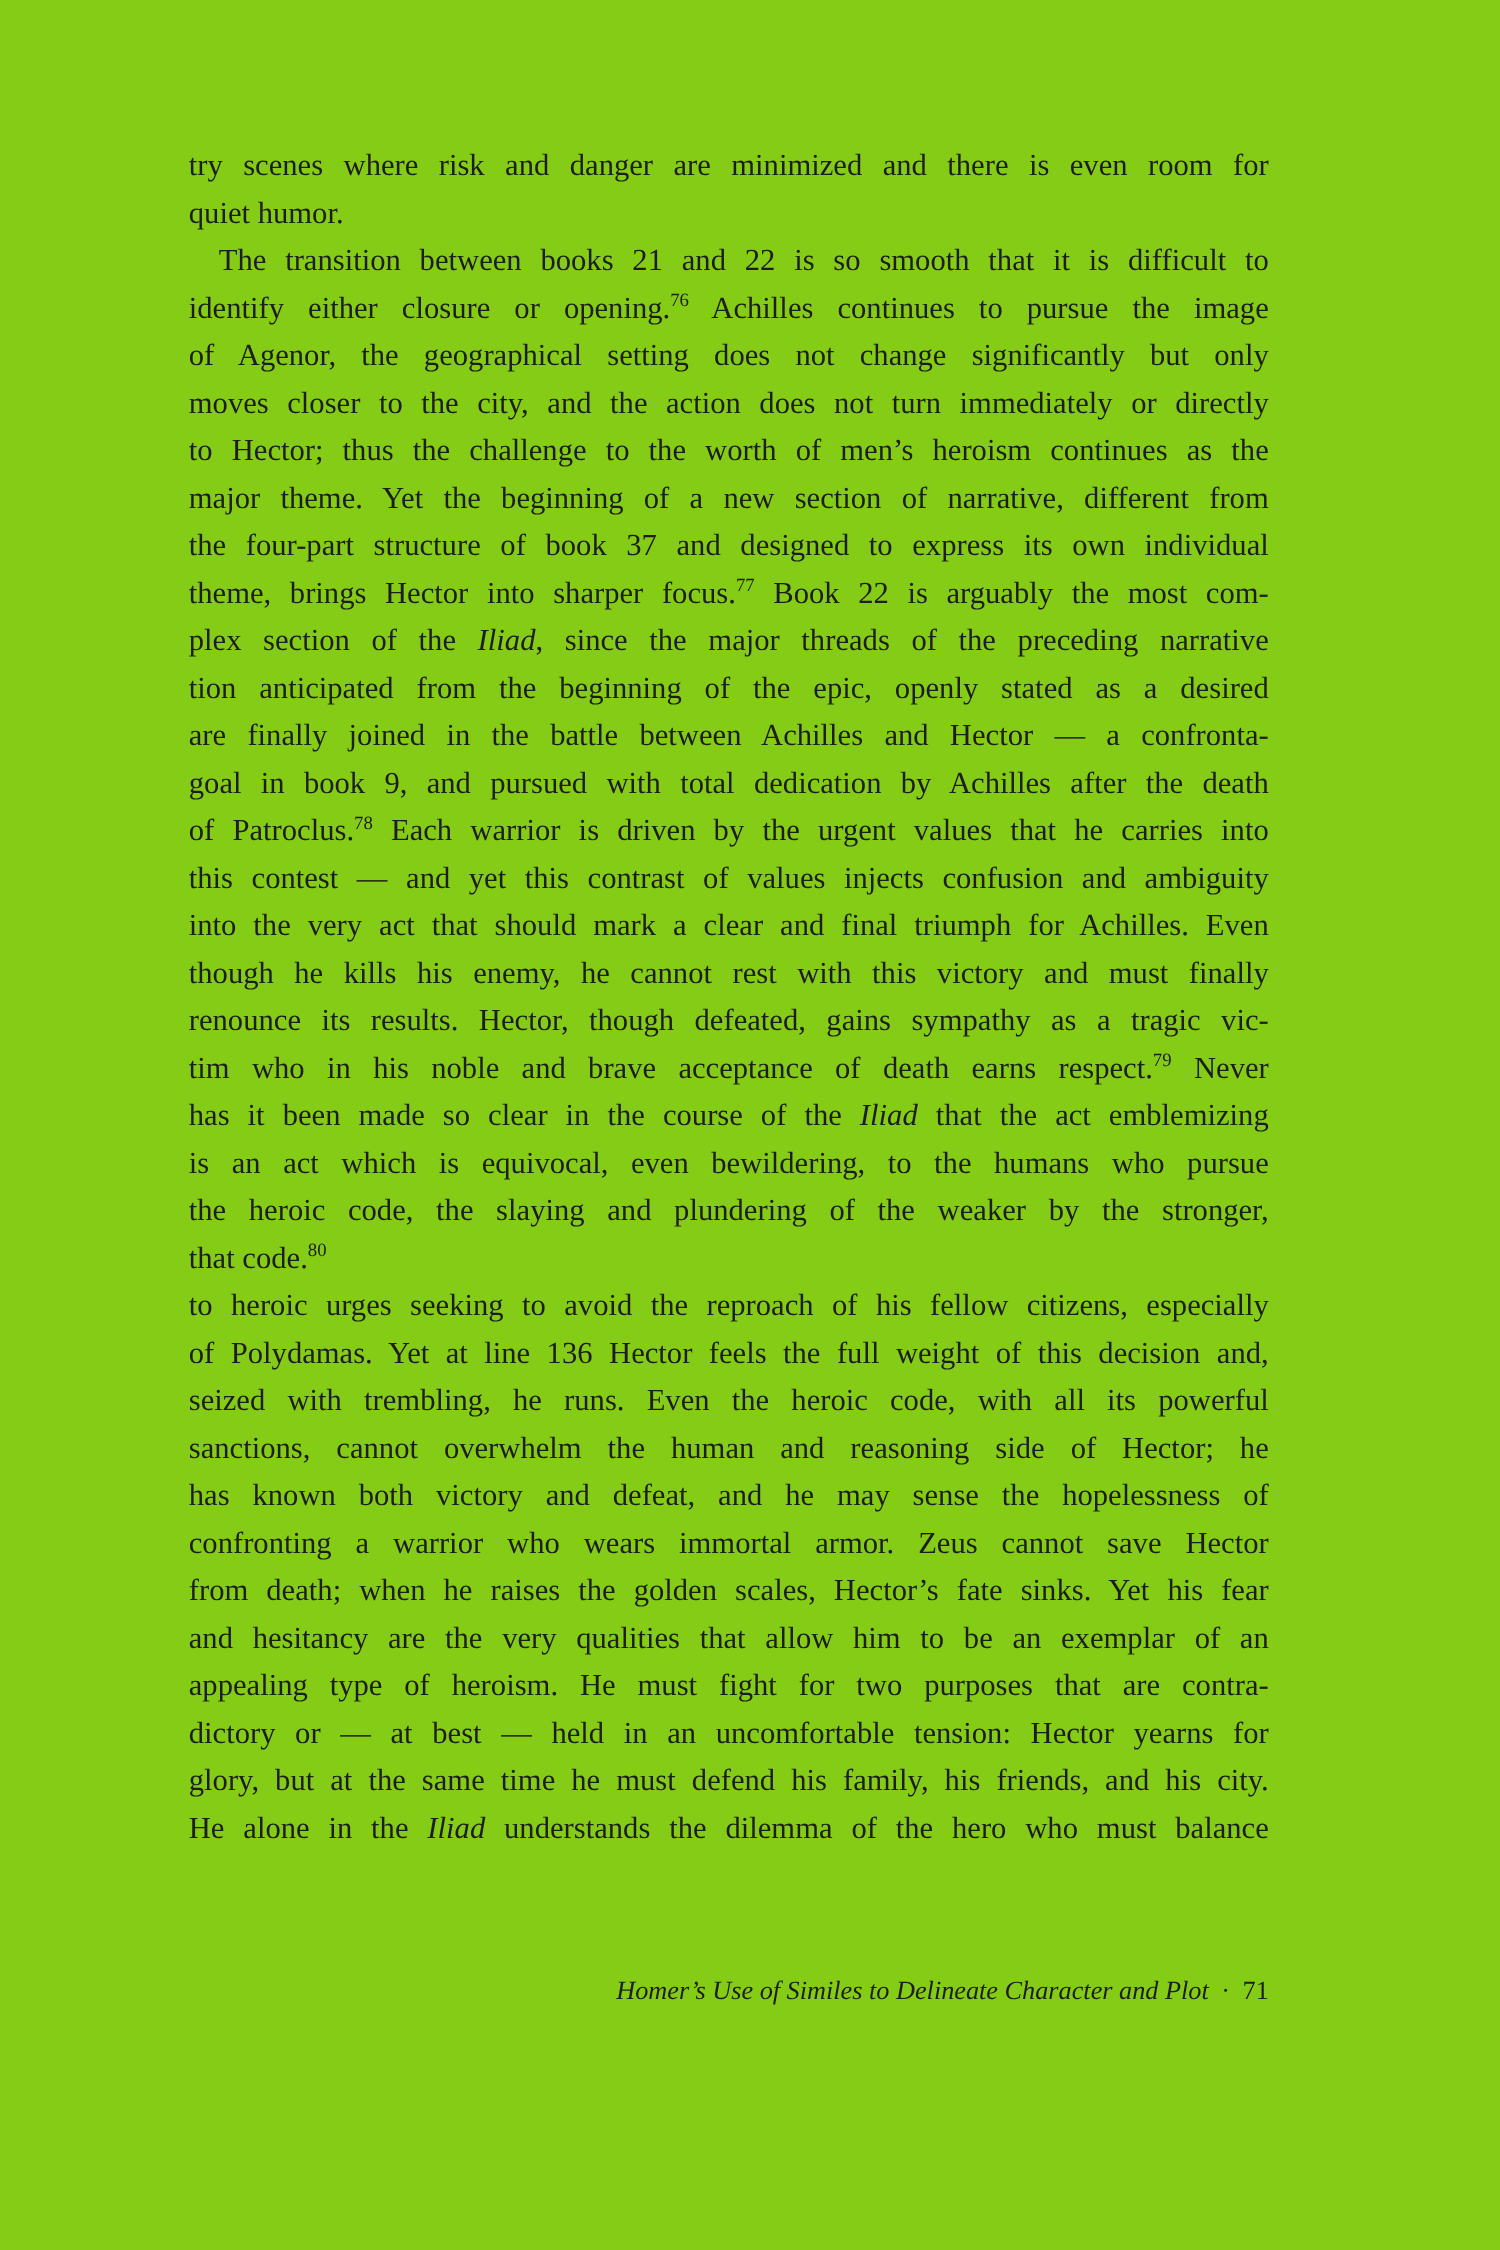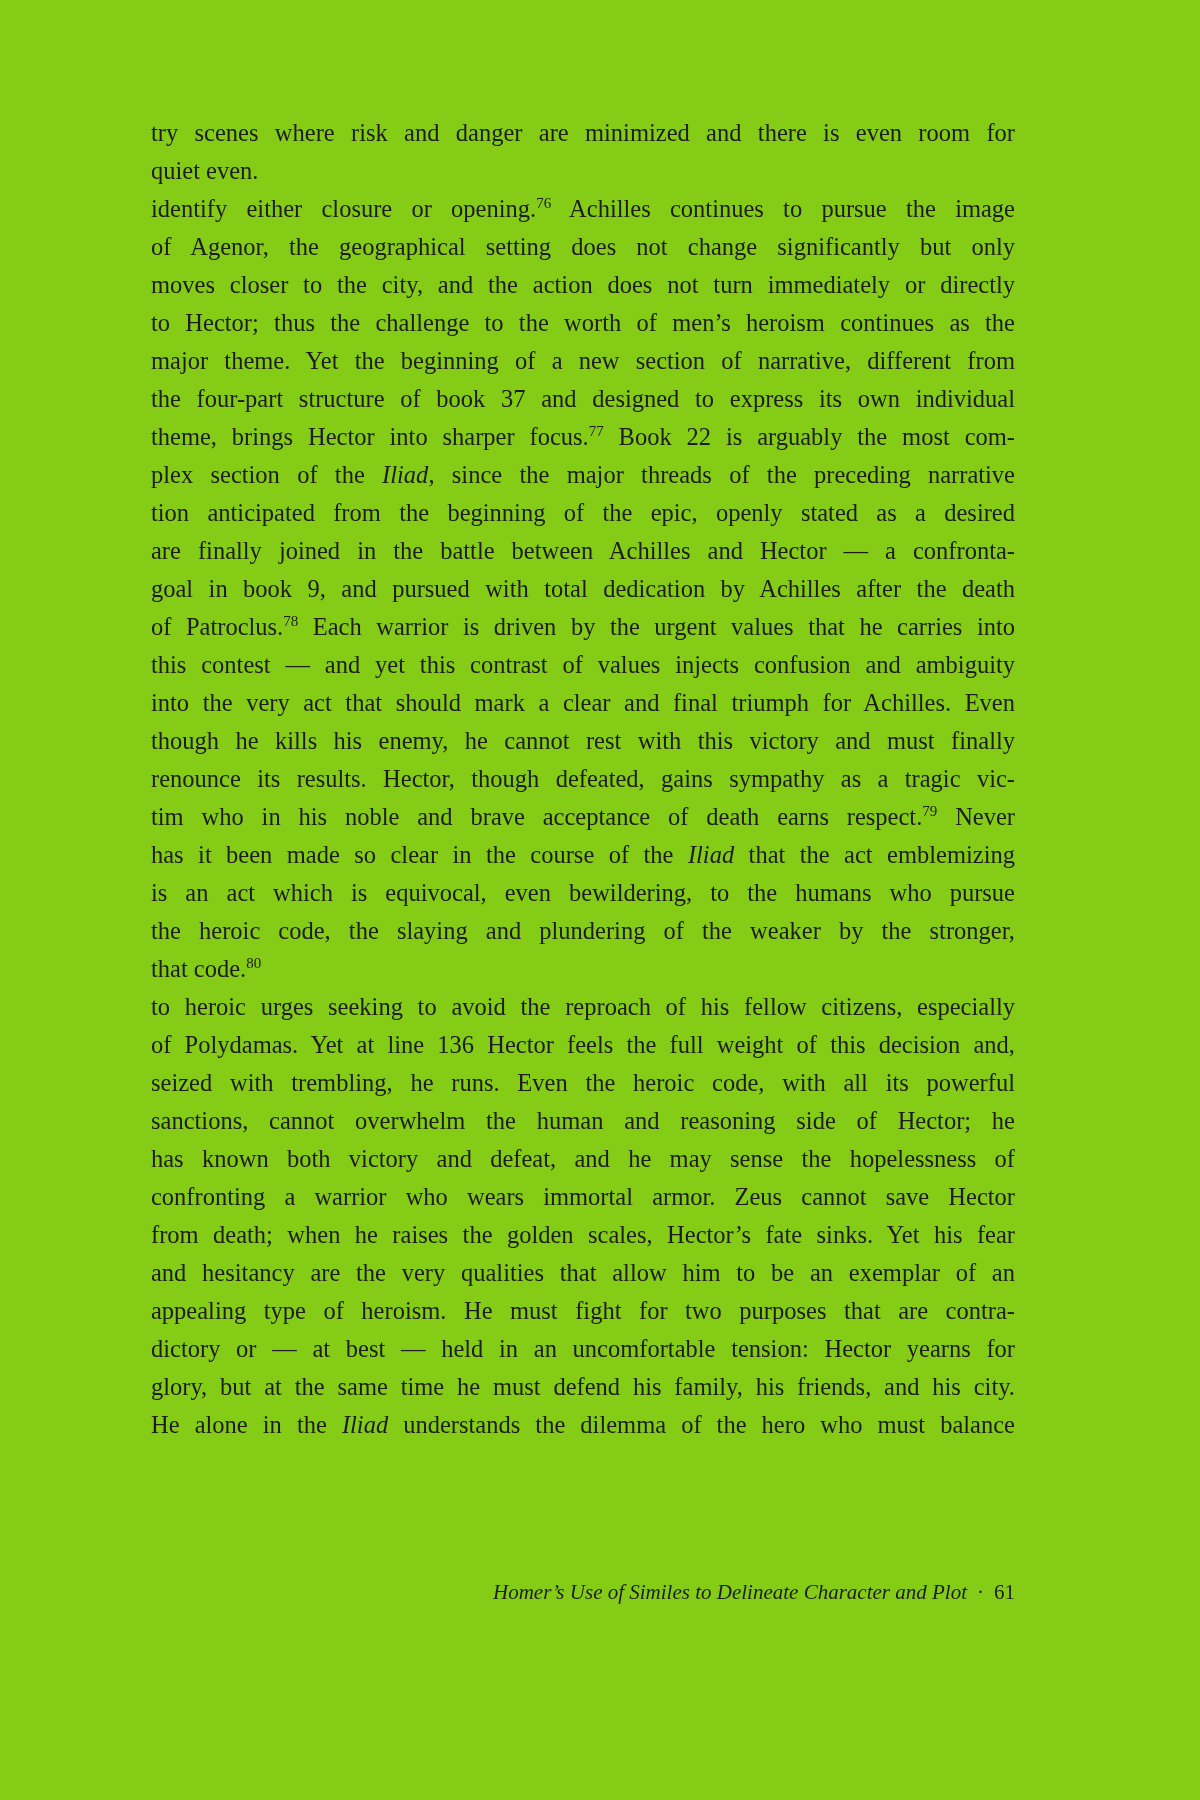--- a/index.html
+++ b/index.html
@@ -28,23 +28,24 @@
   .running-foot .title { font-style: italic; text-align: center; }
   .running-foot .sep { margin: 0 10px; }
 </style>
 </head>
 <body>
 
 <div class="page">
   <div class="body-text" id="body-text">
       <div>
         <span class="line">try scenes where risk and danger are minimized and there is even room for</span>
-        <span class="line last">quiet even.</span>
+        <span class="line last">quiet humor.</span>
       </div>
       <div>
+        <span class="line indent">The transition between books 21 and 22 is so smooth that it is difficult to</span>
         <span class="line">identify either closure or opening.<sup>76</sup> Achilles continues to pursue the image</span>
         <span class="line">of Agenor, the geographical setting does not change significantly but only</span>
         <span class="line">moves closer to the city, and the action does not turn immediately or directly</span>
         <span class="line">to Hector; thus the challenge to the worth of men’s heroism continues as the</span>
         <span class="line">major theme. Yet the beginning of a new section of narrative, different from</span>
         <span class="line">the four-part structure of book 37 and designed to express its own individual</span>
         <span class="line">theme, brings Hector into sharper focus.<sup>77</sup> Book 22 is arguably the most com-</span>
         <span class="line">plex section of the <em>Iliad</em>, since the major threads of the preceding narrative</span>
         <span class="line">tion anticipated from the beginning of the epic, openly stated as a desired</span>
         <span class="line">are finally joined in the battle between Achilles and Hector — a confronta-</span>
@@ -69,15 +70,15 @@
         <span class="line">confronting a warrior who wears immortal armor. Zeus cannot save Hector</span>
         <span class="line">from death; when he raises the golden scales, Hector’s fate sinks. Yet his fear</span>
         <span class="line">and hesitancy are the very qualities that allow him to be an exemplar of an</span>
         <span class="line">appealing type of heroism. He must fight for two purposes that are contra-</span>
         <span class="line">dictory or — at best — held in an uncomfortable tension: Hector yearns for</span>
         <span class="line">glory, but at the same time he must defend his family, his friends, and his city.</span>
         <span class="line">He alone in the <em>Iliad</em> understands the dilemma of the hero who must balance</span>
       </div>
     </div>
   <div class="running-foot">
-    <span class="title">Homer’s Use of Similes to Delineate Character and Plot</span><span class="sep">·</span><span class="page-number">61</span>
+    <span class="title">Homer’s Use of Similes to Delineate Character and Plot</span><span class="sep">·</span><span class="page-number">71</span>
   </div>
 </div>
 
 </body></html>

